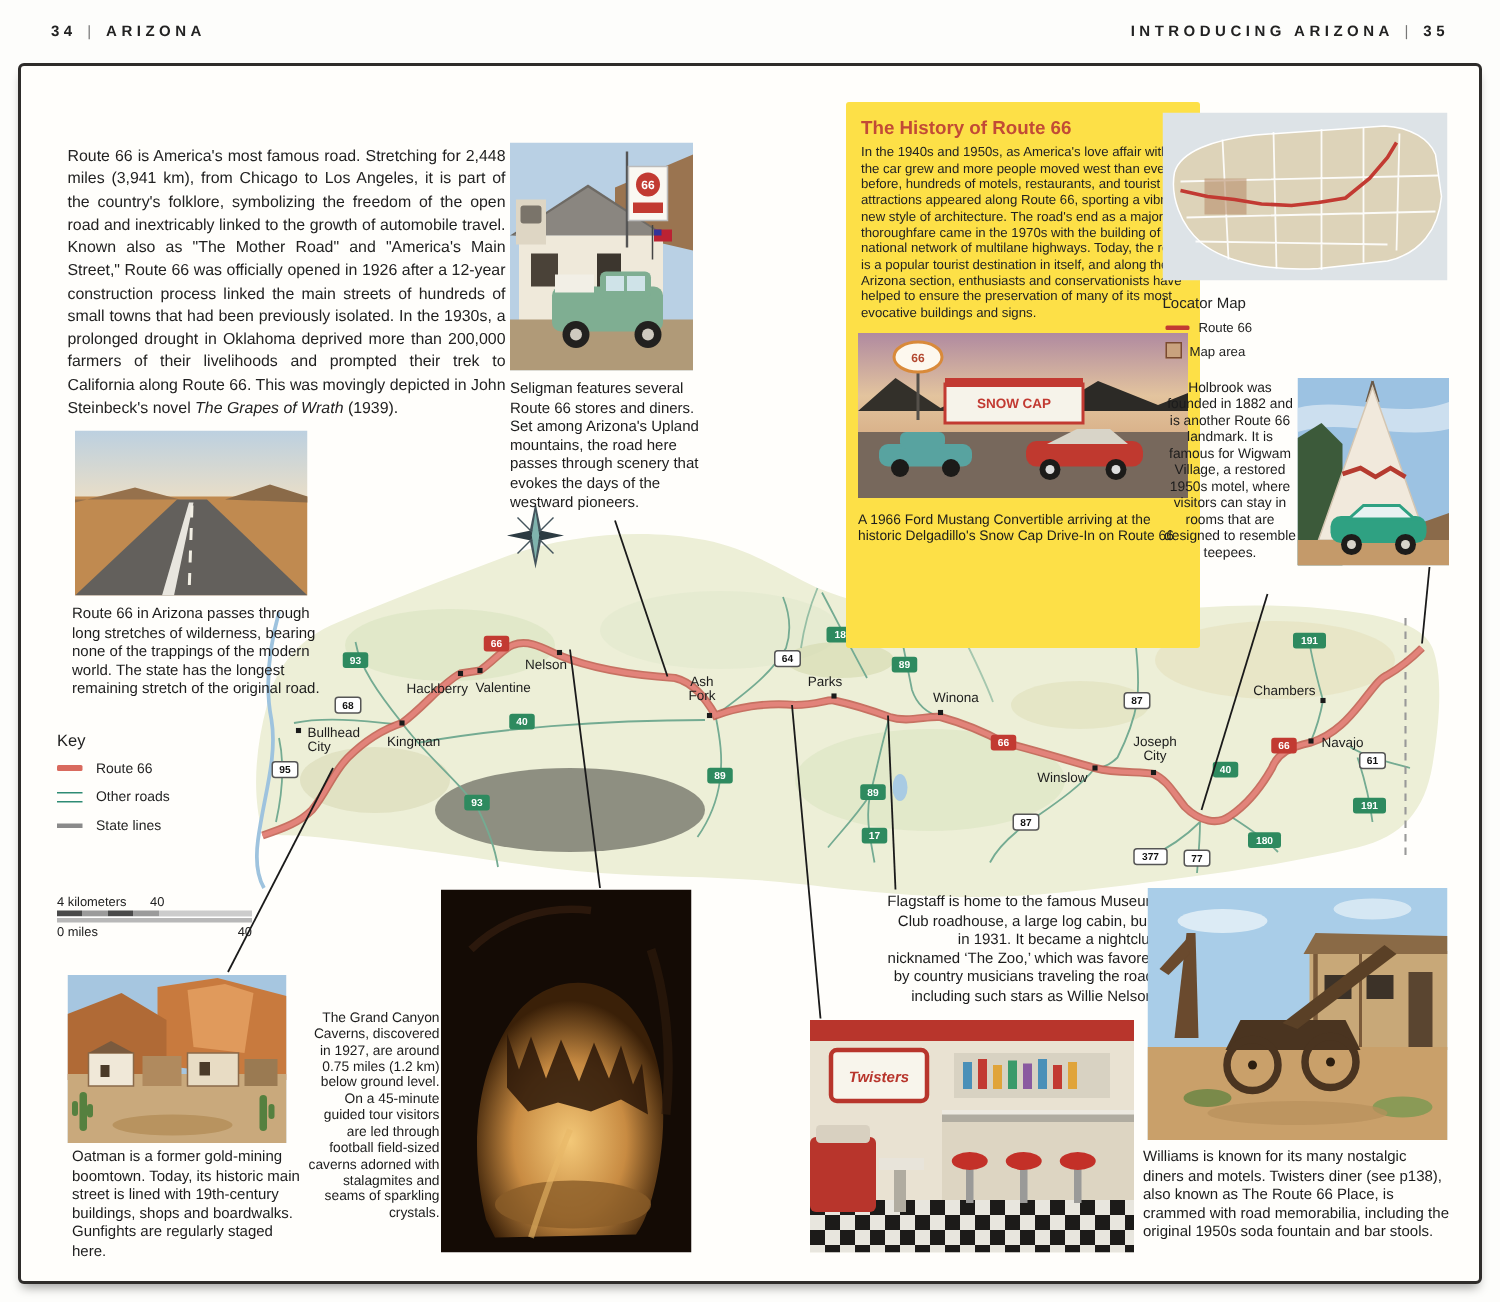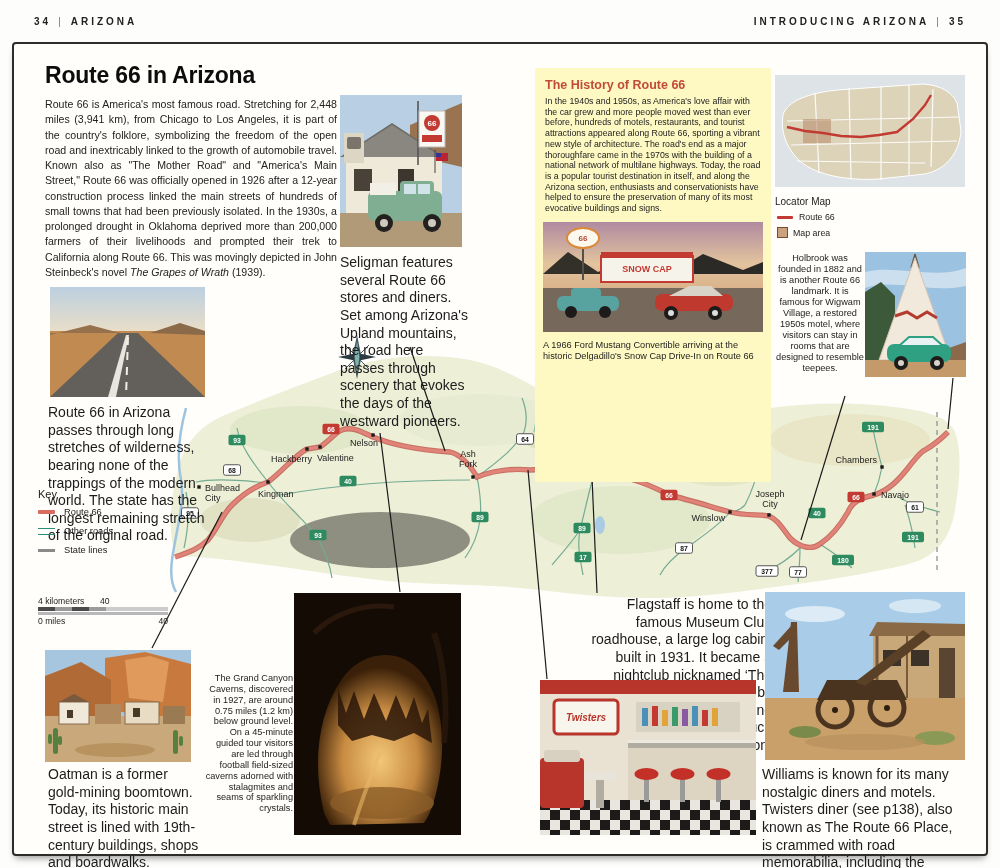--- a/index.html
+++ b/index.html
@@ -10,31 +10,31 @@
   
   .hdr{position:absolute;top:16px;font-size:10px;font-weight:bold;letter-spacing:3px;color:#222;}
   .hdr .sep{color:#777;font-weight:normal;padding:0 7px;}
   .hdr-left{left:34px;}
   .hdr-right{right:34px;text-align:center;}
   
   .title{position:absolute;left:45px;top:62px;font-size:23px;font-weight:bold;color:#0c0c0c;letter-spacing:-0.2px;}
   .intro{position:absolute;left:45px;top:97px;width:292px;font-size:10.6px;line-height:1.44;text-align:justify;color:#222;}
   .intro .book{font-style:italic;}
   
-  .cap{position:absolute;font-size:14px;line-height:1.26;color:#1c1c1c;}
+  .cap{position:absolute;font-size:10px;line-height:1.26;color:#1c1c1c;}
   .cap-seligman{left:340px;top:254px;width:128px;}
   .cap-road{left:48px;top:404px;width:170px;}
   .cap-holbrook{left:776px;top:253px;width:88px;text-align:center;line-height:1.2;font-size:9.2px;}
   .cap-flagstaff{left:590px;top:596px;width:182px;text-align:right;}
   .cap-caverns{left:203px;top:673px;width:90px;text-align:right;font-size:9.2px;line-height:1.18;}
   .cap-oatman{left:48px;top:766px;width:152px;}
   .cap-williams{left:762px;top:766px;width:204px;}
   .cap-snowcap{font-size:9.2px;line-height:1.25;margin:4px 8px 0 8px;}
   
-  .history{position:absolute;left:535px;top:68px;width:236px;height:414px;background:#fef9c3;border-radius:2px;}
+  .history{position:absolute;left:564px;top:68px;width:236px;height:364px;background:#fde047;border-radius:2px;}
   .history h3{margin:10px 10px 4px 10px;font-size:12.5px;font-weight:bold;color:#c24b36;}
   .history p{margin:0 10px 6px 10px;font-size:8.8px;line-height:1.22;color:#222;}
   .history .ph{margin:2px 8px 0 8px;}
   
   .locator{position:absolute;left:775px;top:75px;width:190px;}
   .locator .lbl{font-size:10px;color:#222;margin-top:5px;}
   .locrow{display:flex;align-items:center;margin-top:5px;font-size:8.8px;color:#222;}
   .locrow .swl{width:16px;height:3px;background:#c23a32;margin:0 6px 0 2px;border-radius:1px;}
   .locrow .swa{width:9px;height:9px;background:#c9a27e;border:1.5px solid #7a4a30;margin:0 5px 0 2px;}
   
@@ -66,21 +66,20 @@
 
   <div class="hdr hdr-left">
     <span>34</span><span class="sep">|</span><span>ARIZONA</span>
   </div>
   <div class="hdr hdr-right">
     <span>INTRODUCING ARIZONA</span><span class="sep">|</span><span>35</span>
   </div>
 
   <div class="frame"></div>
 
-  <div class="title z5" style="position:absolute;">Route 66 in Arizona</div>
   <div class="intro z5"><span>Route 66 is America's most famous road. Stretching for 2,448 miles (3,941 km), from Chicago to Los Angeles, it is part of the country's folklore, symbolizing the freedom of the open road and inextricably linked to the growth of automobile travel. Known also as "The Mother Road" and "America's Main Street," Route 66 was officially opened in 1926 after a 12-year construction process linked the main streets of hundreds of small towns that had been previously isolated. In the 1930s, a prolonged drought in Oklahoma deprived more than 200,000 farmers of their livelihoods and prompted their trek to California along Route 66. This was movingly depicted in John Steinbeck's novel </span><span class="book">The Grapes of Wrath</span><span> (1939).</span></div>
 
   <svg class="photo z5" style="left:340px;top:95px" width="122" height="152" viewBox="0 0 122 152">
     <rect width="122" height="152" fill="#b9d0e4"></rect>
     <polygon points="70,30 122,8 122,72 70,60" fill="#9a7450"></polygon>
     <polygon points="0,62 52,28 104,62" fill="#6e6a64"></polygon>
     <polygon points="2,62 52,30 102,62" fill="#8a8680"></polygon>
     <rect x="6" y="62" width="96" height="58" fill="#efe9da"></rect>
     <rect x="14" y="74" width="18" height="22" fill="#4a4238"></rect>
     <rect x="58" y="74" width="16" height="30" fill="#3c362e"></rect>

